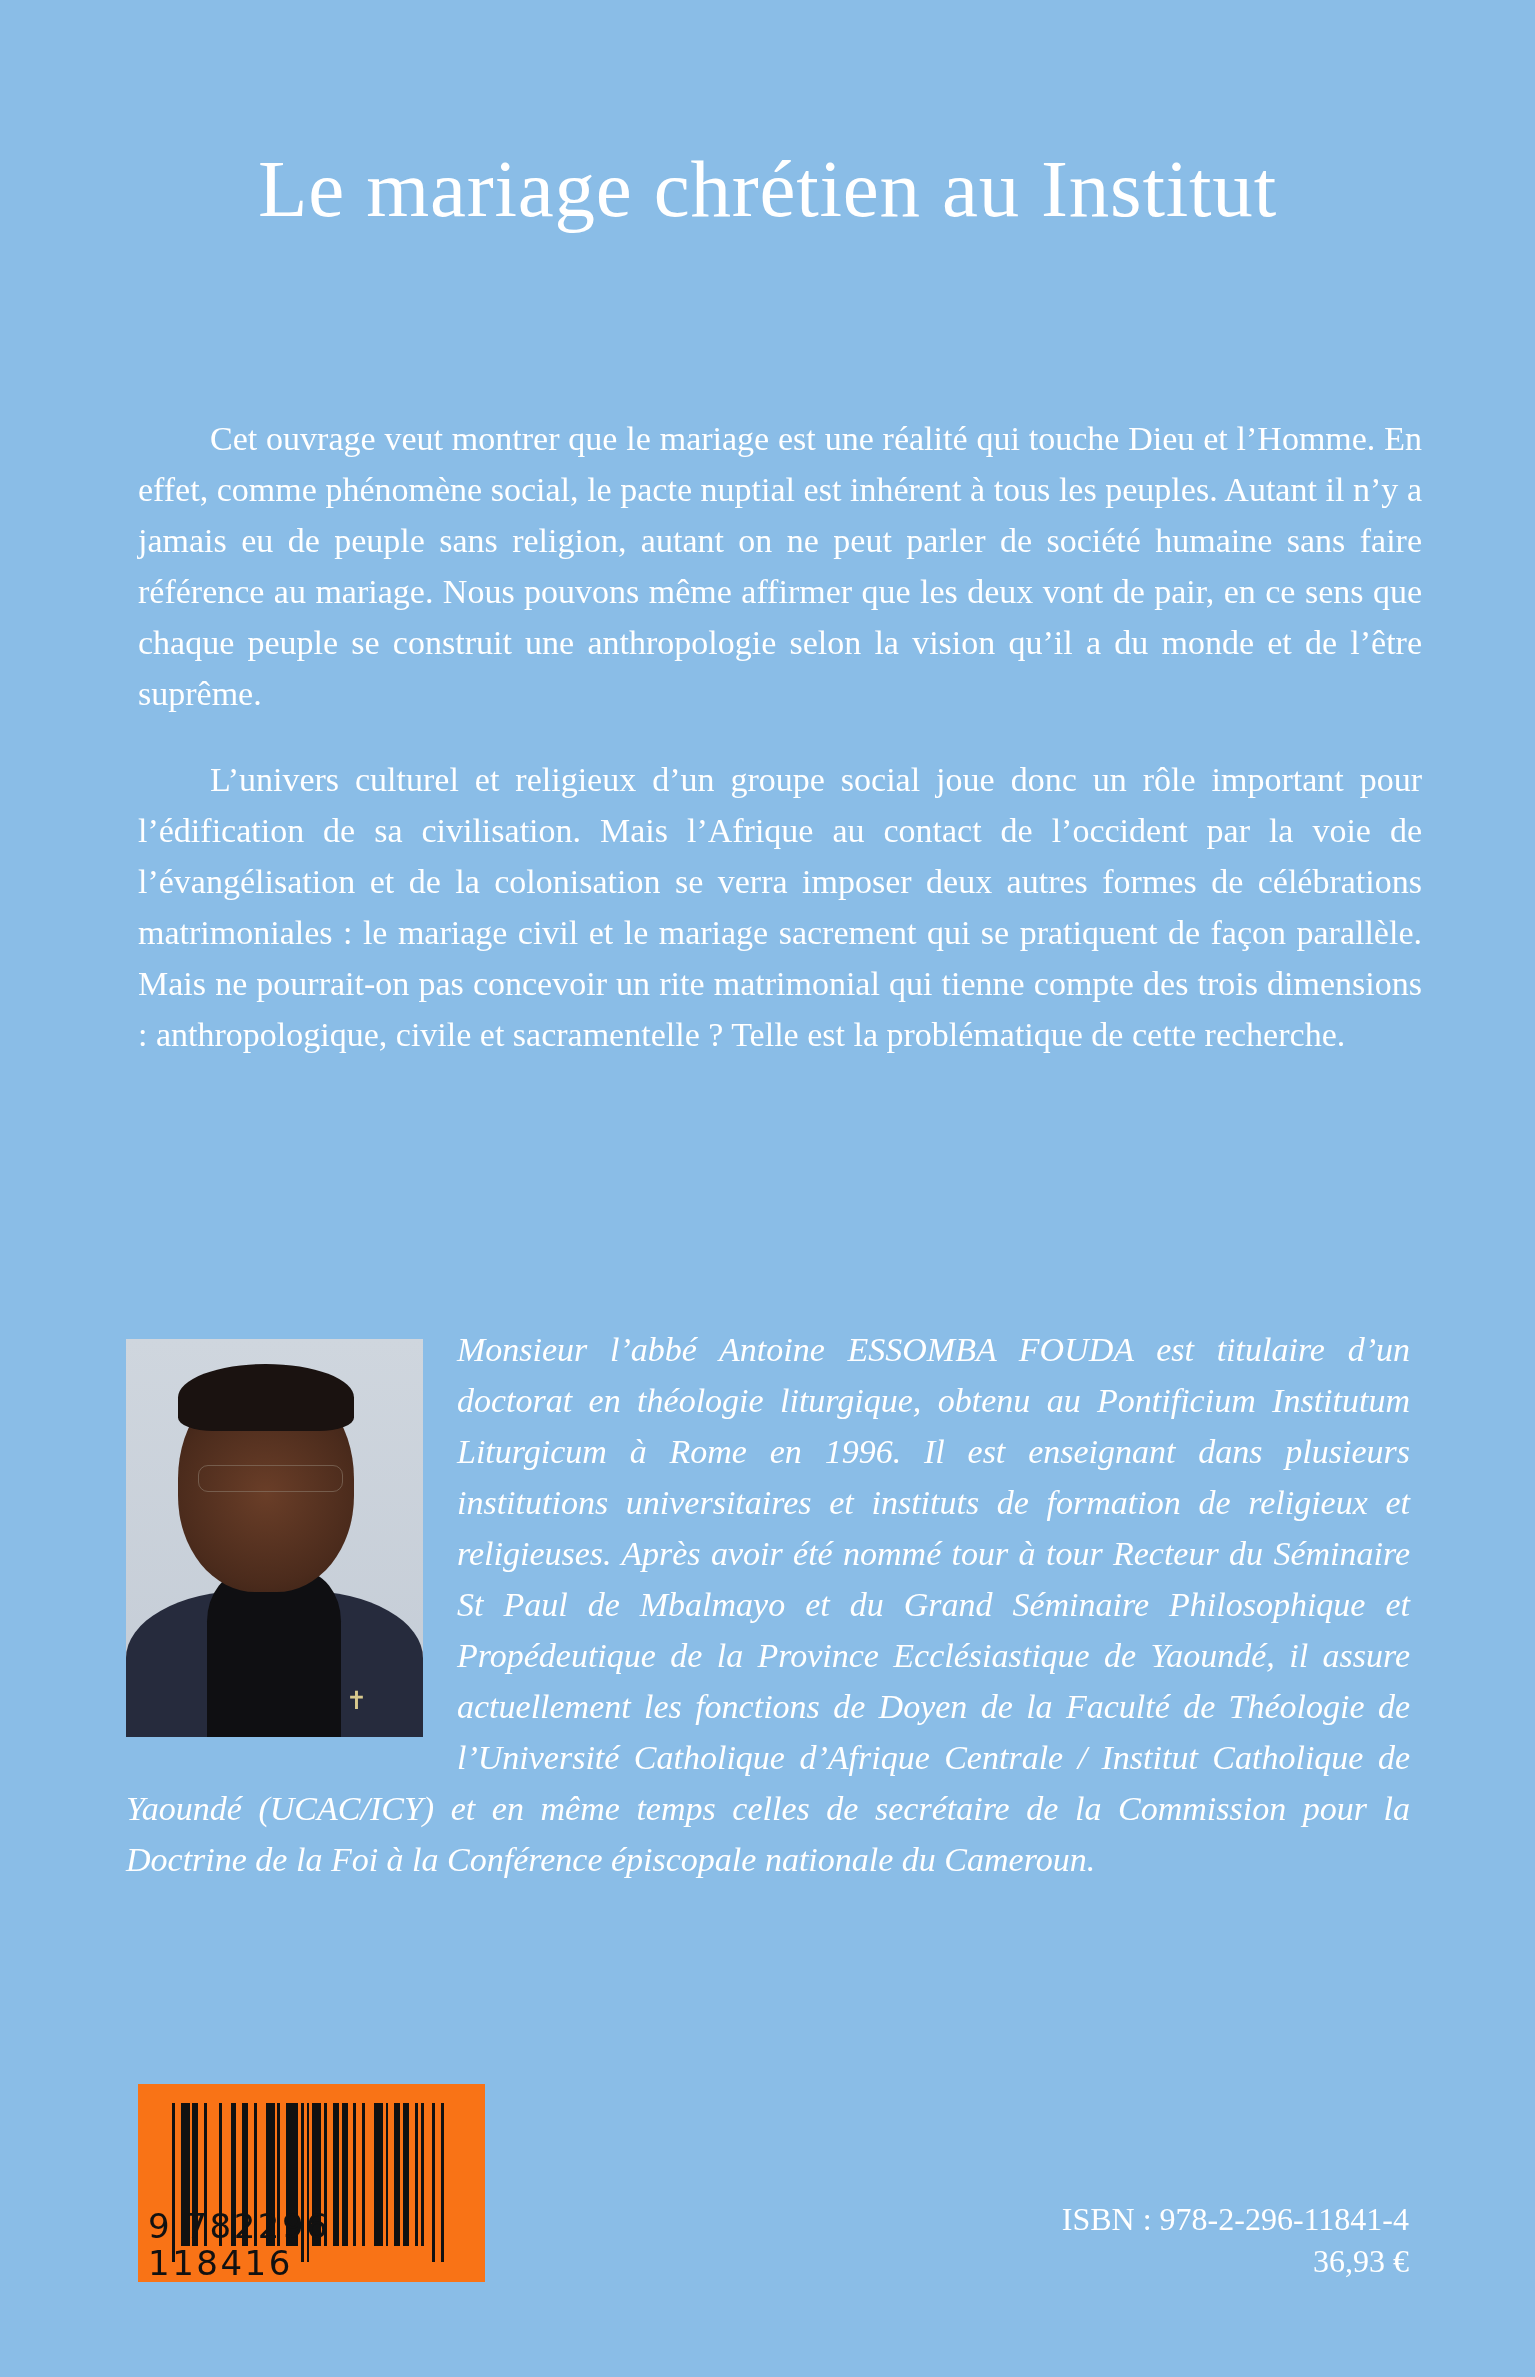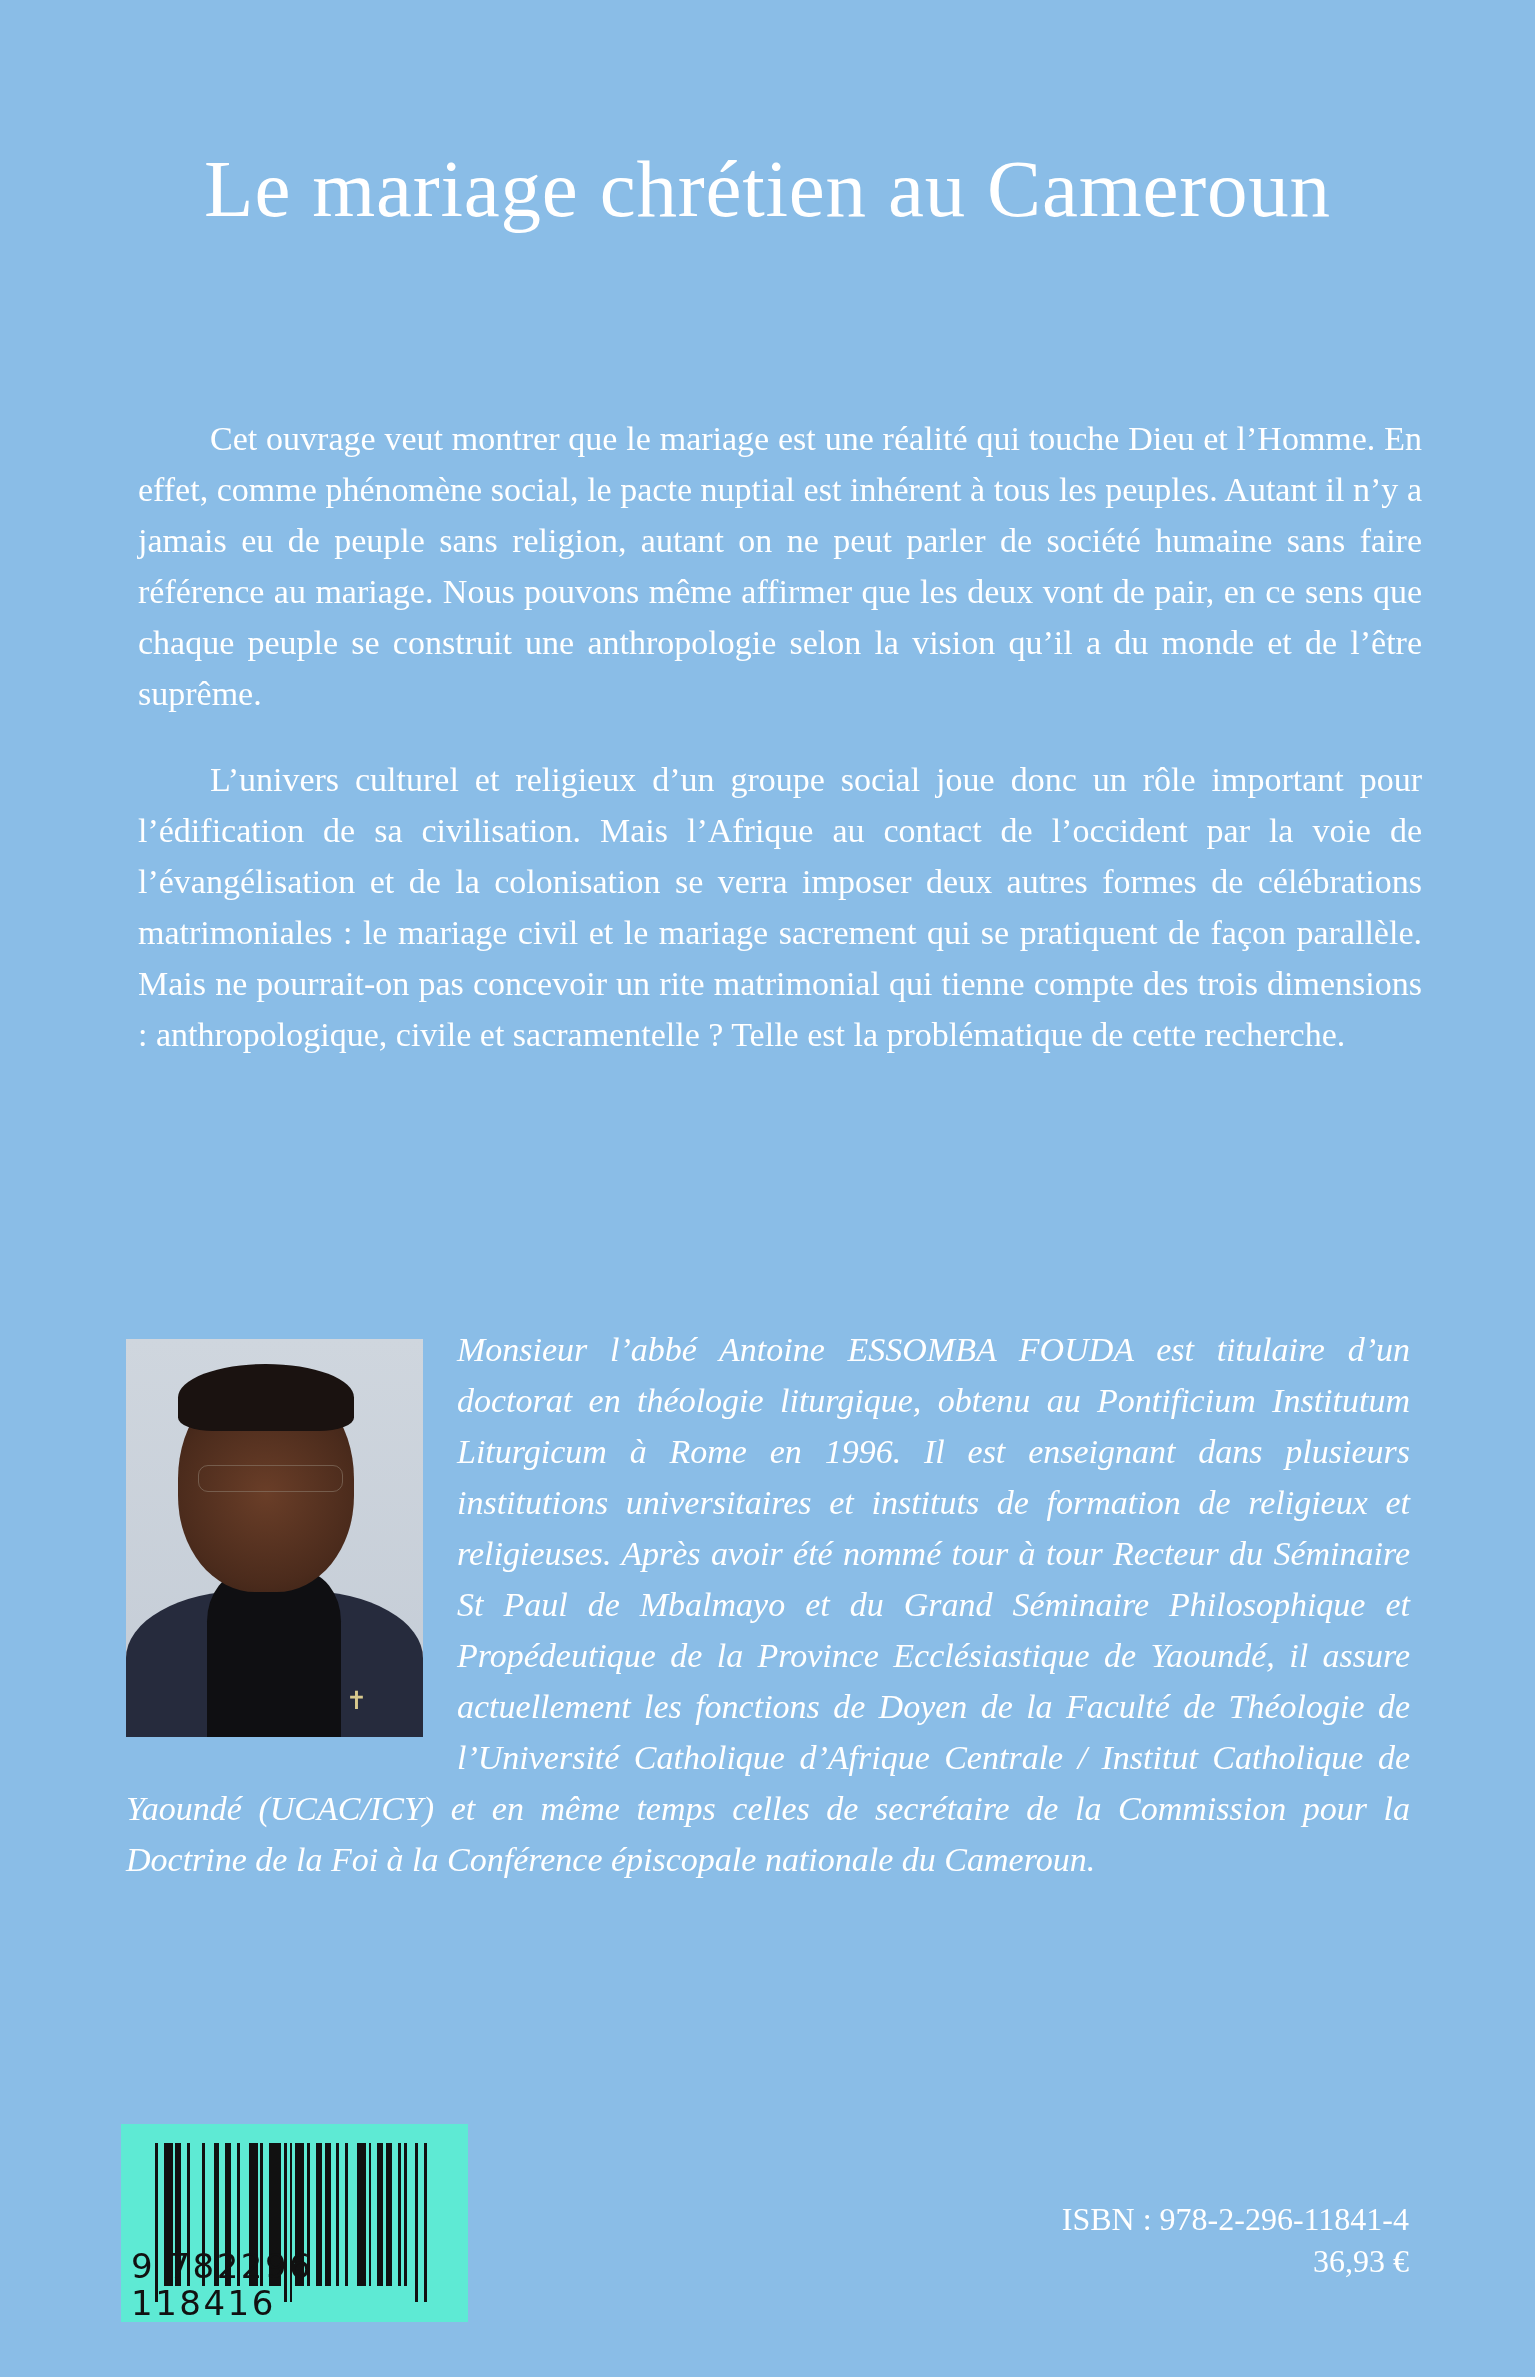--- a/index.html
+++ b/index.html
@@ -10,31 +10,31 @@
   #p2{top:742px;}
   .bio{position:absolute;left:126px;top:1324px;width:1284px;font-size:34px;line-height:51px;font-style:italic;text-align:justify;margin:0;}
   .bio b{font-weight:normal;}
   .photo{float:left;width:297px;height:398px;margin:15px 34px 0 0;background:linear-gradient(180deg,#cfd6de 0%,#c4ccd6 100%);position:relative;overflow:hidden;}
   .photo .head{position:absolute;left:52px;top:35px;width:176px;height:218px;border-radius:48% 48% 44% 44%;background:radial-gradient(circle at 50% 55%,#6a3e28 0%,#4b2b1c 60%,#2d1a12 100%);}
   .photo .hair{position:absolute;left:52px;top:25px;width:176px;height:67px;border-radius:50% 50% 20% 20%;background:#1a1210;}
   .photo .glasses{position:absolute;left:72px;top:126px;width:143px;height:25px;border:1.7px solid #8a7a6a;border-radius:10px;opacity:.6;}
   .photo .body{position:absolute;left:0;top:252px;width:297px;height:168px;background:#262b3d;border-radius:40% 40% 0 0;}
   .photo .collar{position:absolute;left:81px;top:232px;width:134px;height:168px;background:#0f0f12;border-radius:30% 30% 0 0;}
   .photo .cross{position:absolute;left:220px;top:336px;font-size:25px;color:#d8c98e;font-style:normal;}
-  .barcode{position:absolute;left:121px;top:2084px;width:347px;height:198px;background:#5eead4;margin-top:40px;}
+  .barcode{position:absolute;left:138px;top:2084px;width:347px;height:198px;background:#f97316;}
   .bars{position:absolute;left:34px;top:19.3px;width:285px;height:143px;display:flex;align-items:flex-start;}
   .bars span{display:block;background:#111;height:143px;}
   .bars span.g{height:159px;}
   .bc-num{position:absolute;left:10px;bottom:0;width:327px;font-family:"DejaVu Sans",sans-serif;font-size:34px;color:#111;letter-spacing:2.5px;line-height:37px;}
   .isbn{position:absolute;right:126px;top:2198px;font-size:32px;text-align:right;line-height:42px;}
 </style>
 </head>
 <body>
 
-<h1 class="title">Le mariage chrétien au Cameroun</h1>
+<h1 class="title">Le mariage chrétien au Institut</h1>
 
 <p class="para" id="p1">Cet ouvrage veut montrer que le mariage est une réalité qui touche Dieu et l’Homme. En effet, comme phénomène social, le pacte nuptial est inhérent à tous les peuples. Autant il n’y a jamais eu de peuple sans religion, autant on ne peut parler de société humaine sans faire référence au mariage. Nous pouvons même affirmer que les deux vont de pair, en ce sens que chaque peuple se construit une anthropologie selon la vision qu’il a du monde et de l’être suprême.</p>
 <p class="para" id="p2">L’univers culturel et religieux d’un groupe social joue donc un rôle important pour l’édification de sa civilisation. Mais l’Afrique au contact de l’occident par la voie de l’évangélisation et de la colonisation se verra imposer deux autres formes de célébrations matrimoniales : le mariage civil et le mariage sacrement qui se pratiquent de façon parallèle. Mais ne pourrait-on pas concevoir un rite matrimonial qui tienne compte des trois dimensions : anthropologique, civile et sacramentelle ? Telle est la problématique de cette recherche.</p>
 
 <div class="bio">
   <div class="photo">
     <div class="body"></div>
     <div class="collar"></div>
     <div class="head"></div>
     <div class="hair"></div>

